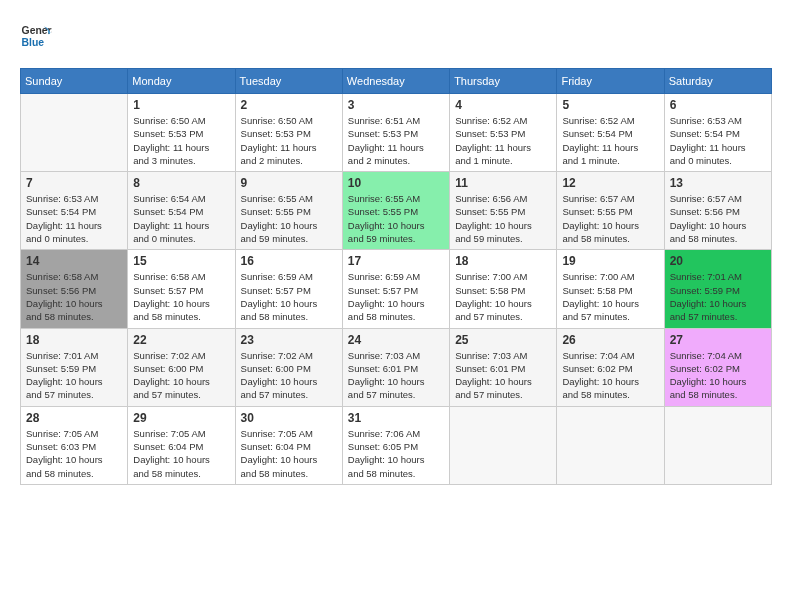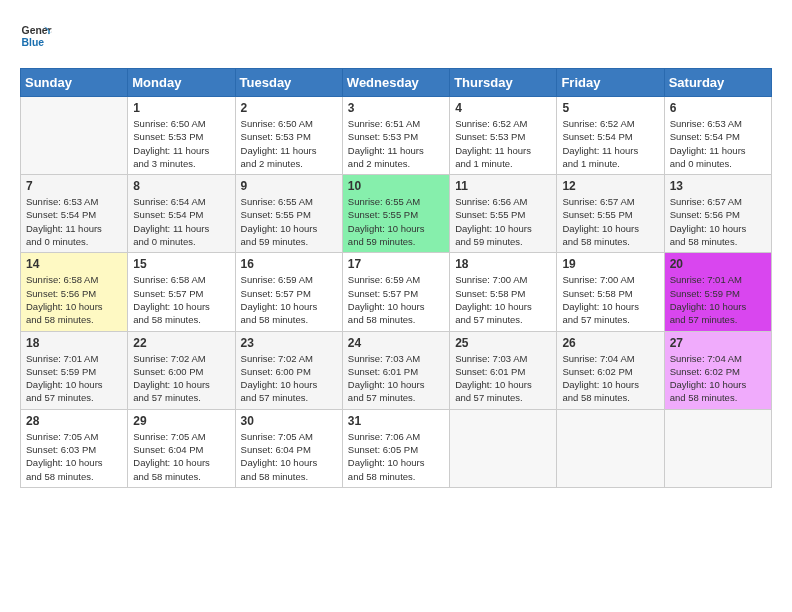--- a/index.html
+++ b/index.html
@@ -38,25 +38,25 @@
       color: #555;
     }
     .calendar {
       width: 100%;
       border-collapse: collapse;
       border: 1px solid #ccc;
     }
     .calendar th {
       background: #3a7abf;
       color: #fff;
-      font-size: 13px;
+      font-size: 11px;
       padding: 6px 4px;
       text-align: left;
       border: 1px solid #2a6aaf;
-      font-weight: bold;
+      font-weight: normal;
     }
     .calendar td {
       vertical-align: top;
       border: 1px solid #ccc;
       padding: 4px 5px;
       font-size: 10px;
       color: #333;
       width: calc(100% / 7);
       min-height: 80px;
       background: #fff;
@@ -206,21 +206,21 @@
         </td>
         <td style="background: rgb(245, 245, 245);">
           <div class="day-number">13</div>
           <div class="day-info" style="white-space: pre-line;">Sunrise: 6:57 AM
 Sunset: 5:56 PM
 Daylight: 10 hours
 and 58 minutes.</div>
         </td>
       </tr>
       <tr class="week-row">
-        <td style="background: #fef9c3;">
+        <td style="background: #a3a3a3;">
           <div class="day-number">14</div>
           <div class="day-info" style="white-space: pre-line;">Sunrise: 6:58 AM
 Sunset: 5:56 PM
 Daylight: 10 hours
 and 58 minutes.</div>
         </td>
         <td style="background: rgb(255, 255, 255); margin-top: 35px;">
           <div class="day-number">15</div>
           <div class="day-info" style="white-space: pre-line;">Sunrise: 6:58 AM
 Sunset: 5:57 PM
@@ -248,21 +248,21 @@
 Daylight: 10 hours
 and 57 minutes.</div>
         </td>
         <td style="background: rgb(255, 255, 255);">
           <div class="day-number">19</div>
           <div class="day-info" style="white-space: pre-line;">Sunrise: 7:00 AM
 Sunset: 5:58 PM
 Daylight: 10 hours
 and 57 minutes.</div>
         </td>
-        <td style="background: #d946ef;">
+        <td style="background: #22c55e;">
           <div class="day-number">20</div>
           <div class="day-info" style="white-space: pre-line;">Sunrise: 7:01 AM
 Sunset: 5:59 PM
 Daylight: 10 hours
 and 57 minutes.</div>
         </td>
       </tr>
       <tr class="week-row">
         <td style="background: rgb(245, 245, 245);">
           <div class="day-number">18</div>

